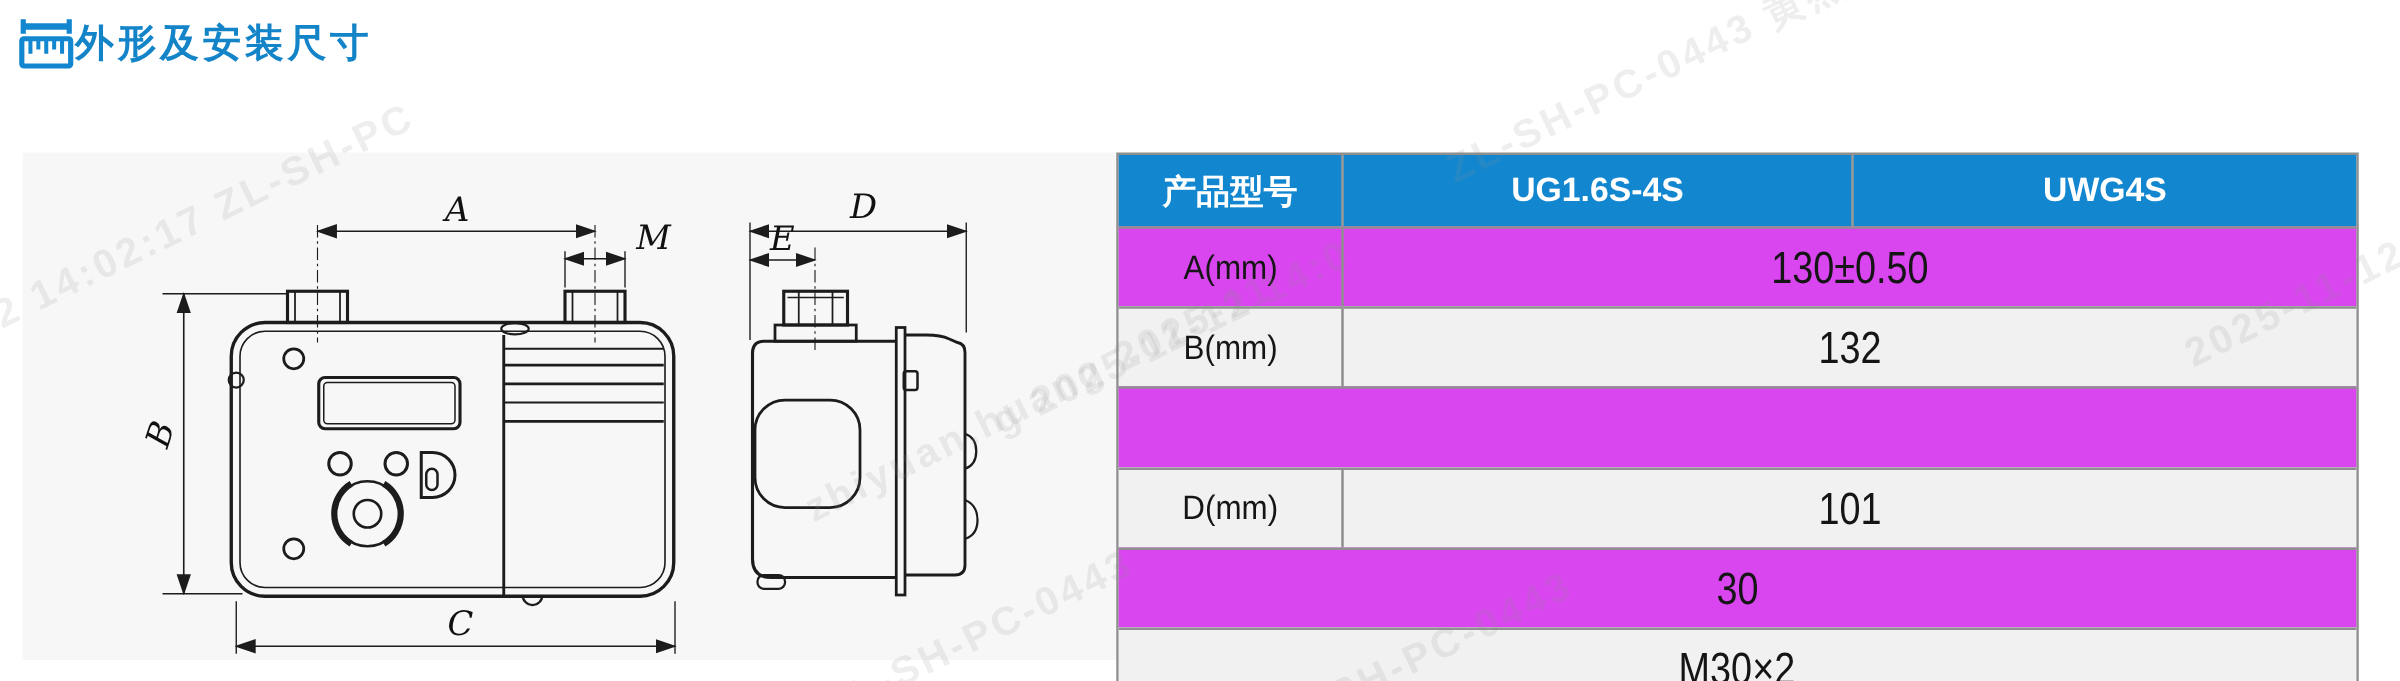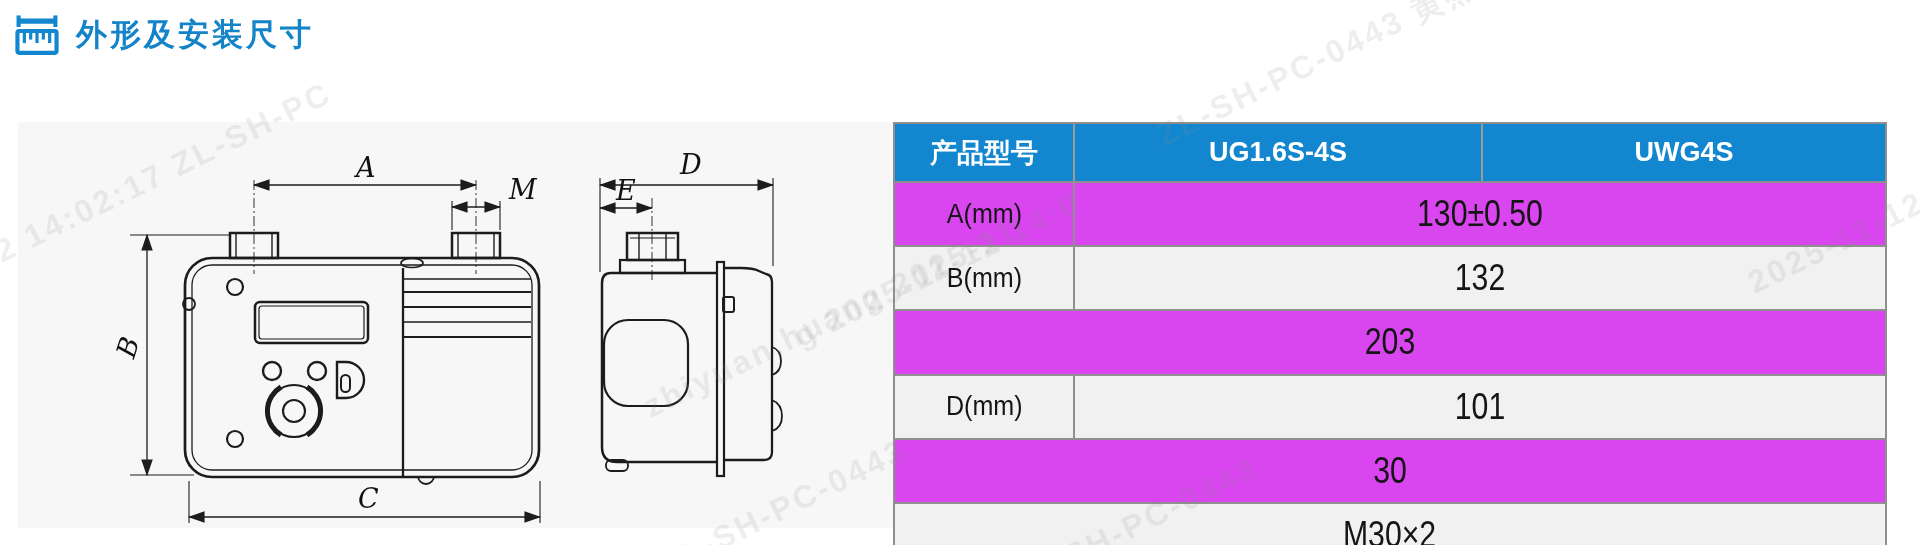--- a/index.html
+++ b/index.html
@@ -1,21 +1,21 @@
 <!DOCTYPE html>
 <html><head>
 <meta charset="utf-8">
 <style>
   html,body{margin:0;padding:0;}
   body{
     width:1920px;height:545px;position:relative;overflow:hidden;
     background:#ffffff;font-family:"Liberation Sans",sans-serif;
   }
   
-  .page-header{position:absolute;left:14px;top:14px;display:flex;align-items:flex-start;gap:16px;z-index:10;}
+  .page-header{position:absolute;left:14px;top:14px;display:flex;align-items:flex-start;gap:0;z-index:10;}
   .ruler-icon{width:46px;height:42px;display:block;}
   .page-title{font-size:31px;font-weight:bold;color:#1384c8;letter-spacing:3px;}
   
   .panel{position:absolute;left:18px;top:122px;width:1869px;height:406px;background:#f7f7f7;z-index:1;}
   .drawings{position:absolute;left:0;top:0;width:875px;height:406px;z-index:2;}
   
   .spec-table{position:absolute;left:875px;top:0;width:994px;height:446px;box-sizing:border-box;
     border:2px solid #8f8f8f;background:#ffffff;display:flex;flex-direction:column;z-index:3;}
   .thead{display:flex;height:57px;flex:0 0 57px;background:#1287cf;}
   .th{color:#ffffff;font-weight:bold;font-size:27px;display:flex;align-items:center;justify-content:center;box-sizing:border-box;}
@@ -183,23 +183,20 @@
     </div>
     <div class="trow alt">
       <div class="tlabel">
           <span class="lbl">B(mm)</span>
         </div>
       <div class="tval">
           <span class="cond">132</span>
         </div>
     </div>
     <div class="trow">
-      <div class="tval">
-          <span class="cond">203</span>
-        </div>
     </div>
     <div class="trow alt">
       <div class="tlabel">
           <span class="lbl">D(mm)</span>
         </div>
       <div class="tval">
           <span class="cond">101</span>
         </div>
     </div>
     <div class="trow">

